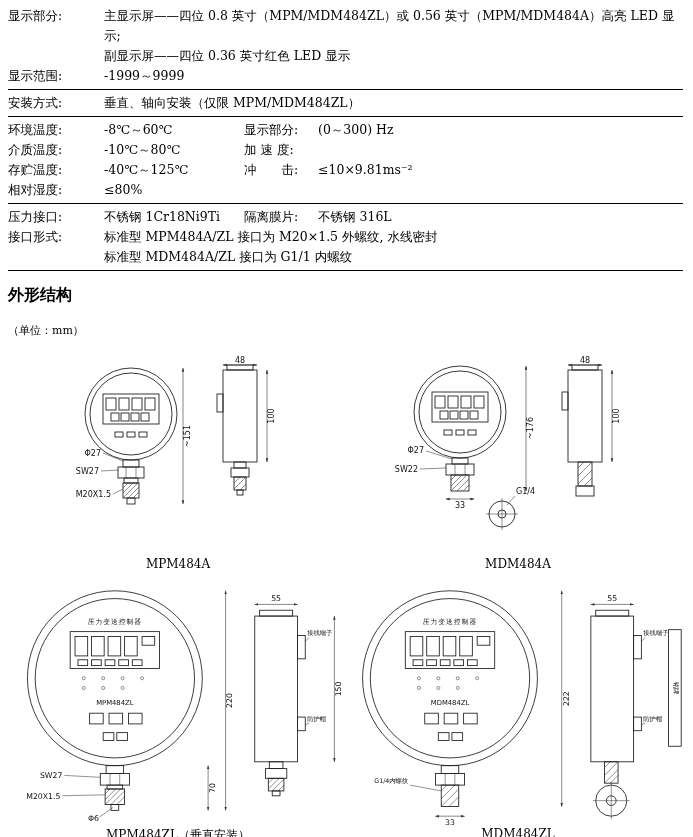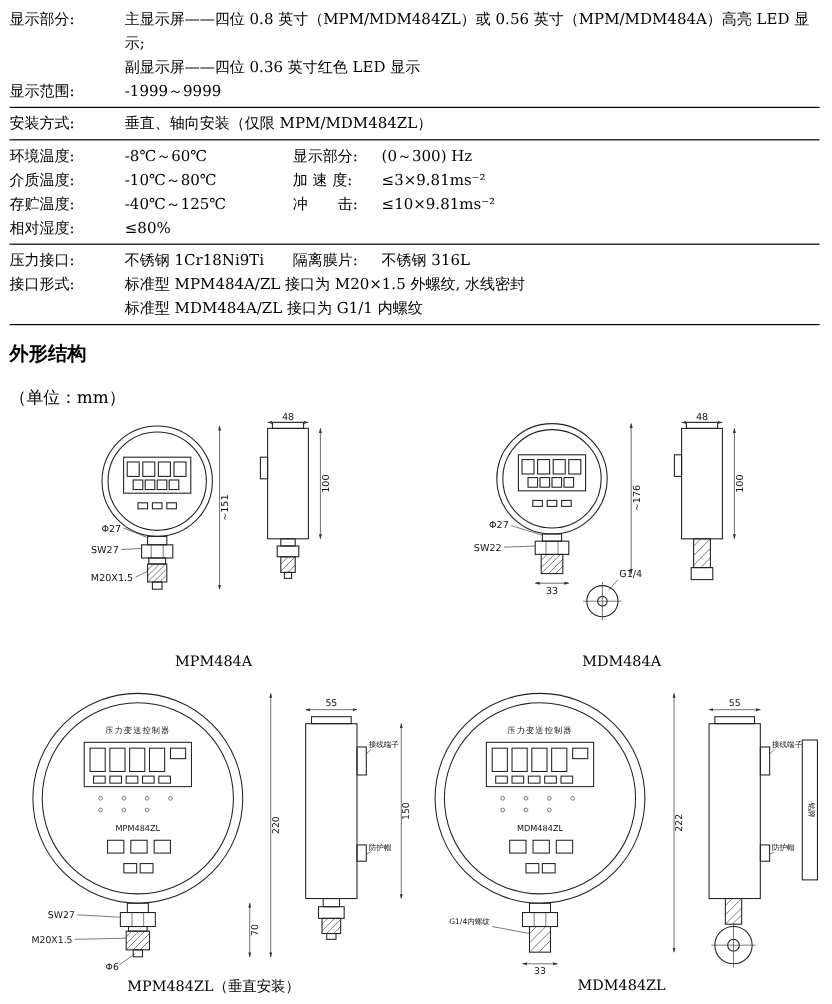--- a/index.html
+++ b/index.html
@@ -16,26 +16,26 @@
   .srow { display:flex; line-height:20px; }
   .lbl  { width:68px; flex:none; }
   .val  { flex:1;margin-left:28px; }
   .srow.dbl .val { flex:none; width:140px; }
   .lbl2 { width:74px; flex:none; }
   .val2 { flex:1; }
   .rule { border-top:1px solid #000; margin:3px 0; height:0; }
 
   
   .section-h { font-size:16px; font-weight:bold; margin:14px 0 8px 0; }
-  .unit-note { font-size:14px; margin:17px 0 2px 0; }
+  .unit-note { font-size:11px; margin:17px 0 2px 0; }
 
   
   .drawgrid { display:grid; grid-template-columns:1fr 1fr; justify-items:center; }
   .cell { display:flex; flex-direction:column; align-items:center; }
-  .cell.toprow { margin-top:0; }
+  .cell.toprow { margin-top:16px; }
   .cell.botrow { margin-top:10px; }
   .caption { font-size:12px; margin-top:1px; }
 
   svg { overflow:visible; display:block; }
   .ln   { stroke:#222; stroke-width:0.9; fill:none; }
   .thin { stroke:#333; stroke-width:0.55; fill:none; }
   .dim  { stroke:#333; stroke-width:0.6; fill:none;
           marker-start:url(#arr); marker-end:url(#arr); }
   text.t  { font-family:"DejaVu Sans","Liberation Sans",sans-serif;
             font-size:8px; fill:#111; stroke:none; }
@@ -79,21 +79,20 @@
     <div class="srow dbl">
       <span class="lbl">环境温度:</span>
       <span class="val">-8℃～60℃</span>
       <span class="lbl2">显示部分:</span>
       <span class="val2">(0～300) Hz</span>
     </div>
     <div class="srow dbl">
       <span class="lbl">介质温度:</span>
       <span class="val">-10℃～80℃</span>
       <span class="lbl2">加 速 度:</span>
-      <span class="val2">≤3×9.81ms⁻²</span>
     </div>
     <div class="srow dbl">
       <span class="lbl">存贮温度:</span>
       <span class="val">-40℃～125℃</span>
       <span class="lbl2">冲　　击:</span>
       <span class="val2">≤10×9.81ms⁻²</span>
     </div>
     <div class="srow">
       <span class="lbl">相对湿度:</span>
       <span class="val">≤80%</span>

